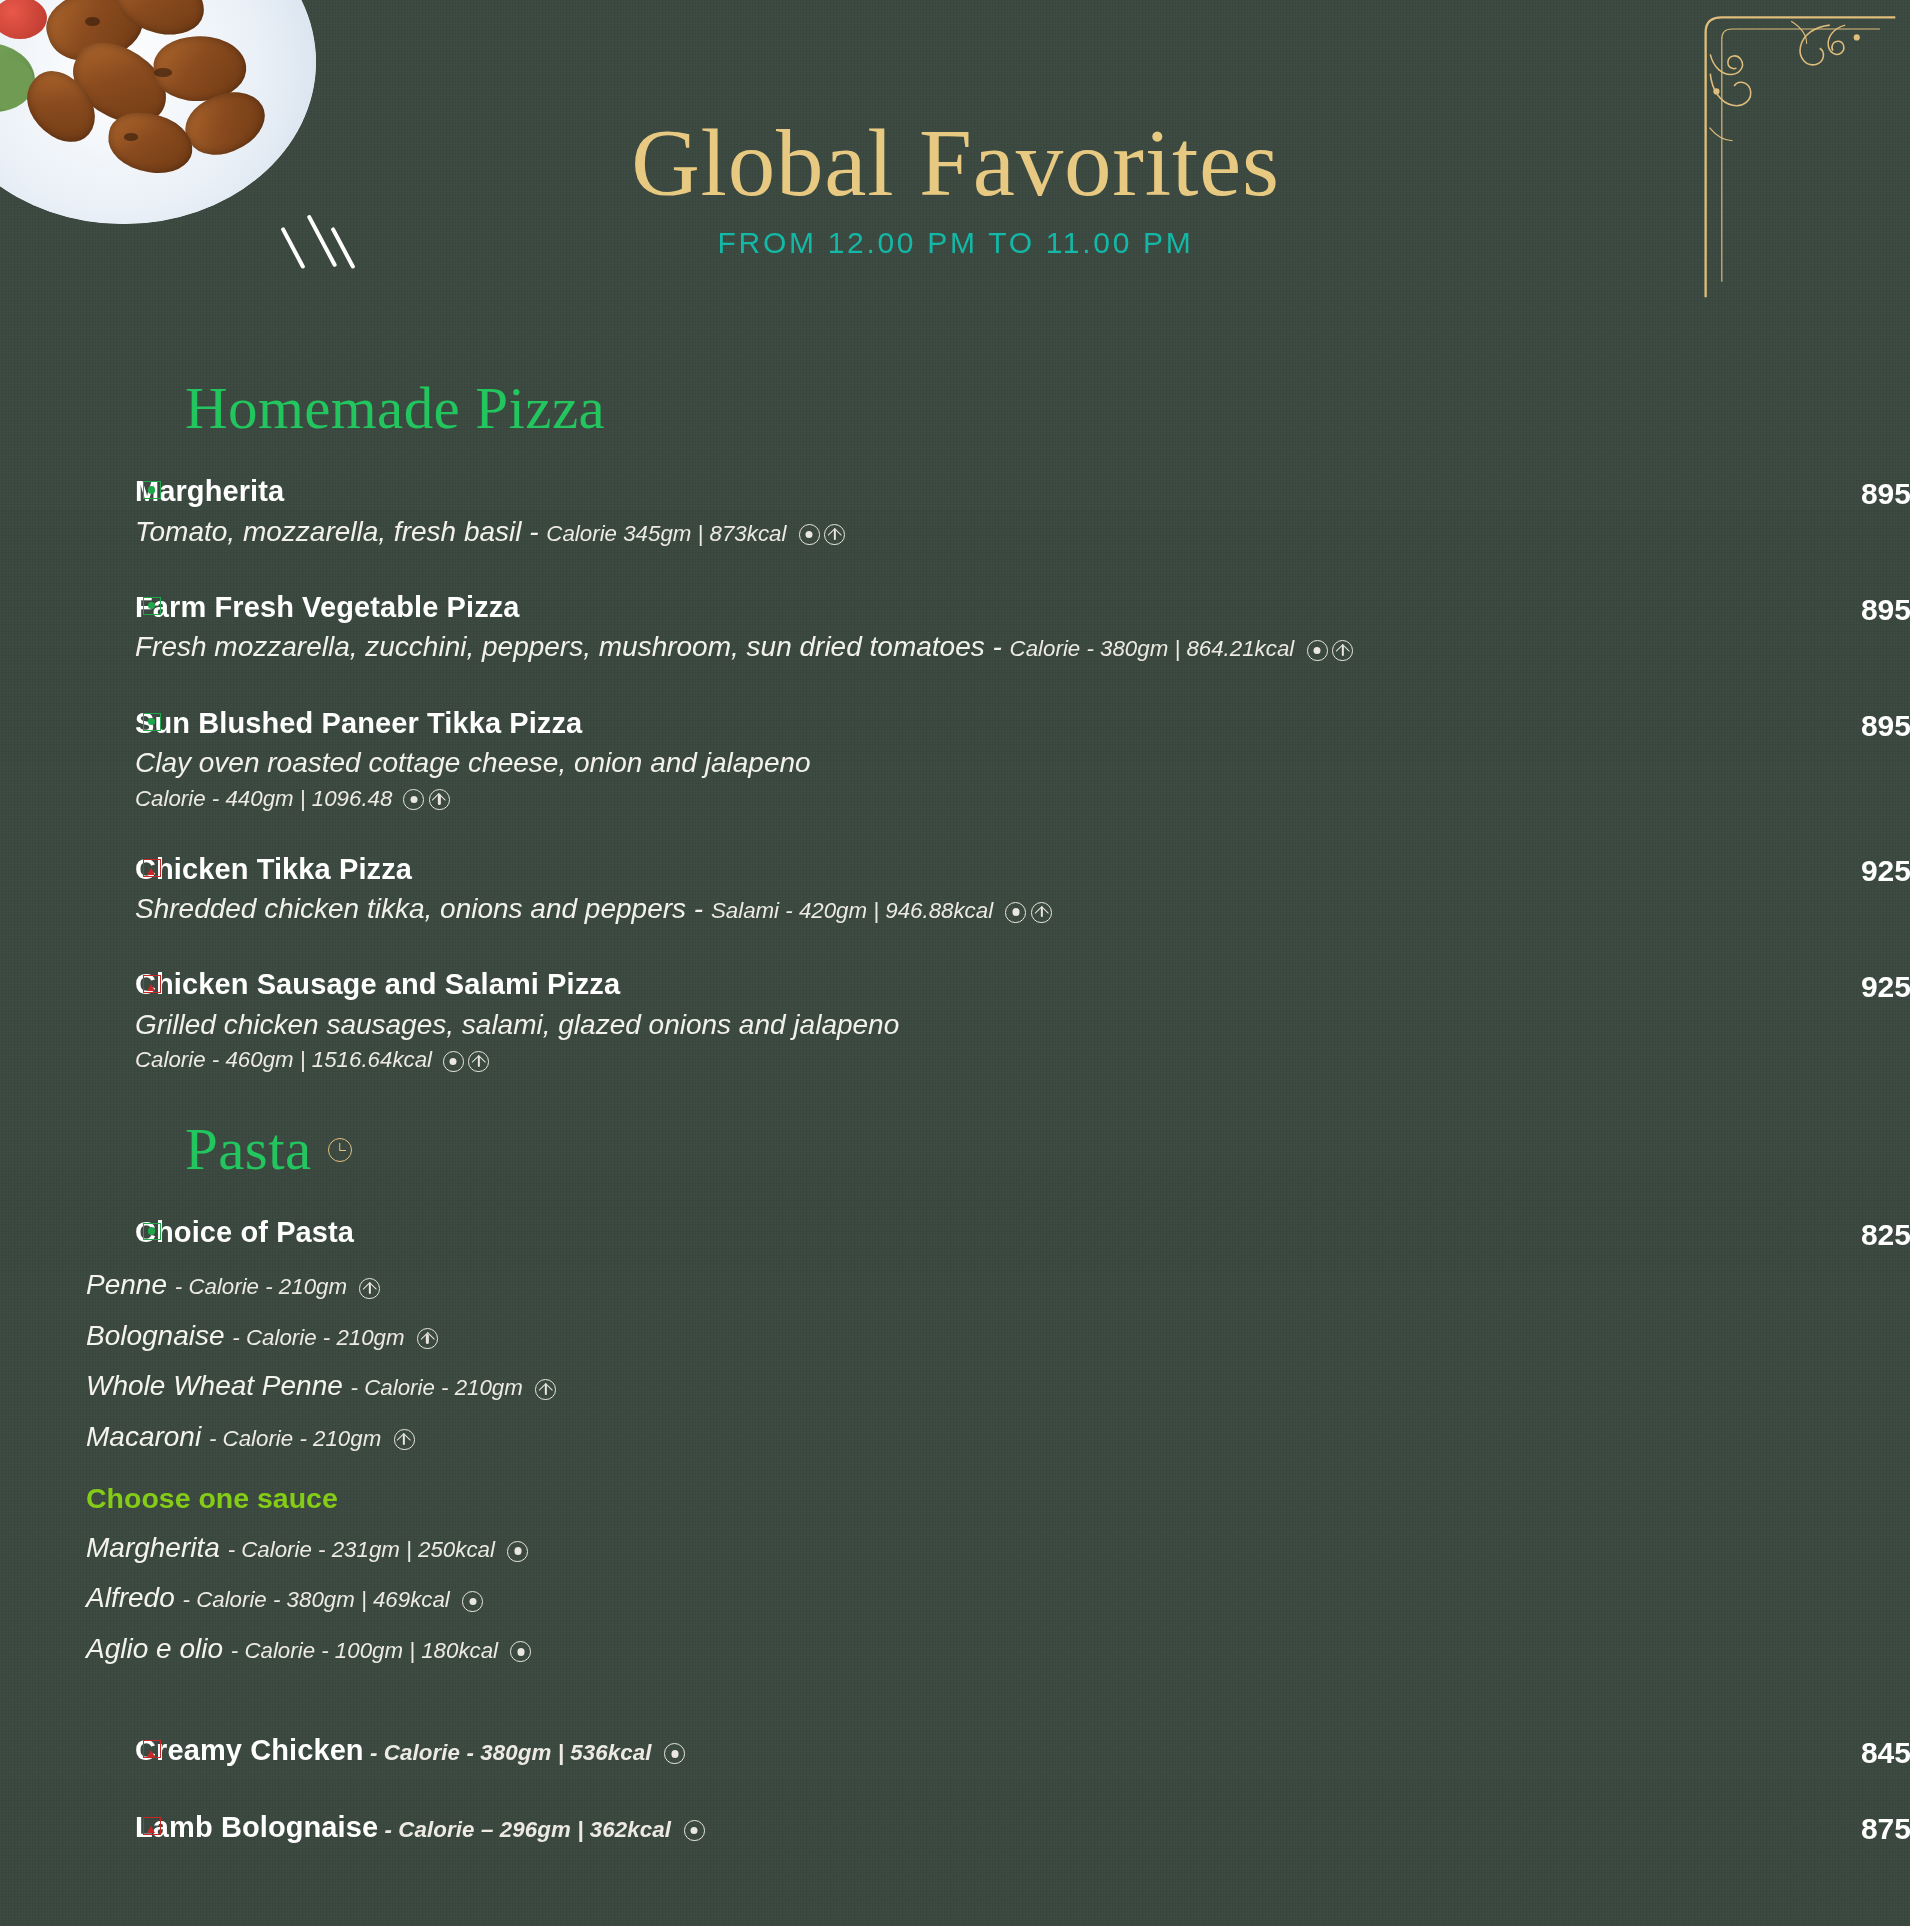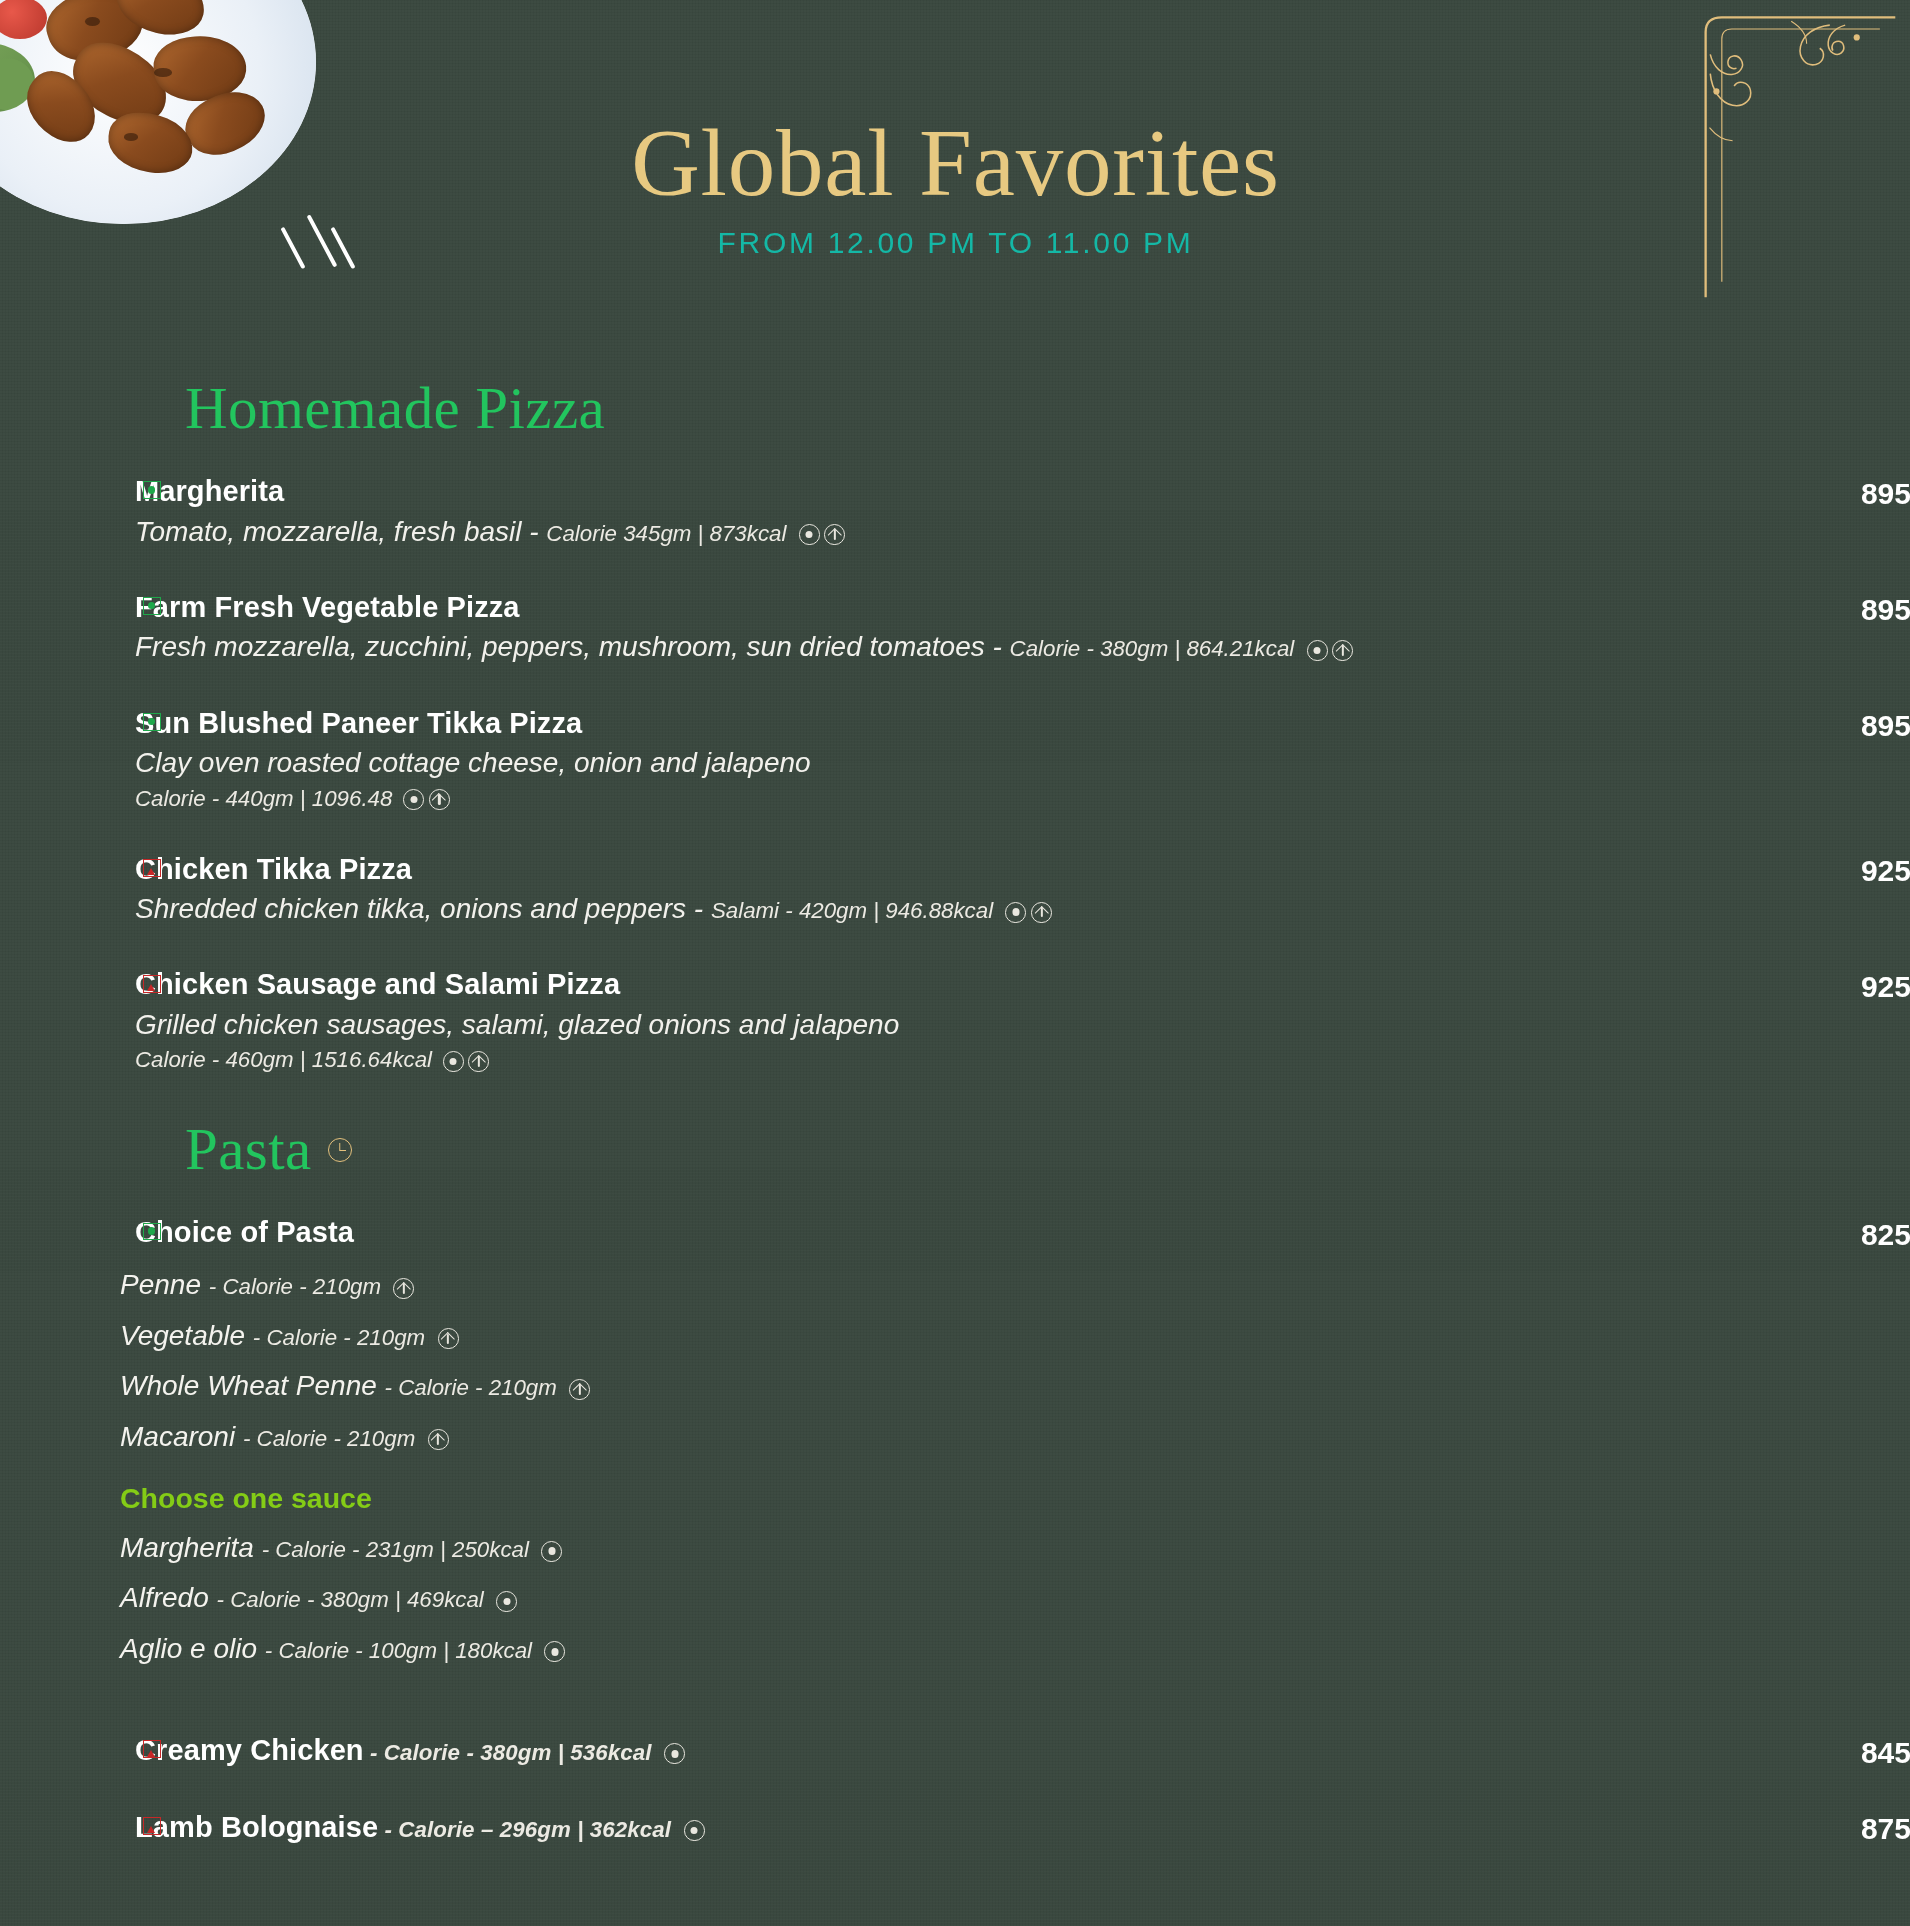--- a/index.html
+++ b/index.html
@@ -147,21 +147,21 @@
     border-bottom: 7.7px solid #c62828;
   }
 
   
   .sub-line {
     font-size: 28px; font-style: italic; color: #f4f3ee; margin-top: 15.4px; line-height: 1.25;
   }
   .sub-head {
     font-size: 28.5px; font-weight: 700; color: #84cc16; margin-top: 28px;
   }
-  .choice-block { padding-left: 120px; }
+  .choice-block { padding-left: 86px; }
   .item-pasta-top { margin-bottom: 11.6px; }
 
   
   .alg {
     display: inline-block; width: 21px; height: 21px;
     border: 1.5px solid #e9e7df; border-radius: 50% 50% 48% 48%;
     vertical-align: -4.6px; margin-left: 4.6px; position: relative;
   }
   .alg::after {
     content: ""; position: absolute; left: 50%; top: 22%;
@@ -336,21 +336,21 @@
         </div>
       </div>
 
       <div class="choice-block">
         <div class="sub-line">
           <span>Penne</span>
           <span class="cal"> - </span><span class="cal">Calorie - 210gm</span>
           <span class="alg gluten"></span>
         </div>
         <div class="sub-line">
-          <span>Vegetable</span>
+          <span>Bolognaise</span>
           <span class="cal"> - </span><span class="cal">Calorie - 210gm</span>
           <span class="alg gluten"></span>
         </div>
         <div class="sub-line">
           <span>Whole Wheat Penne</span>
           <span class="cal"> - </span><span class="cal">Calorie - 210gm</span>
           <span class="alg gluten"></span>
         </div>
         <div class="sub-line">
           <span>Macaroni</span>

